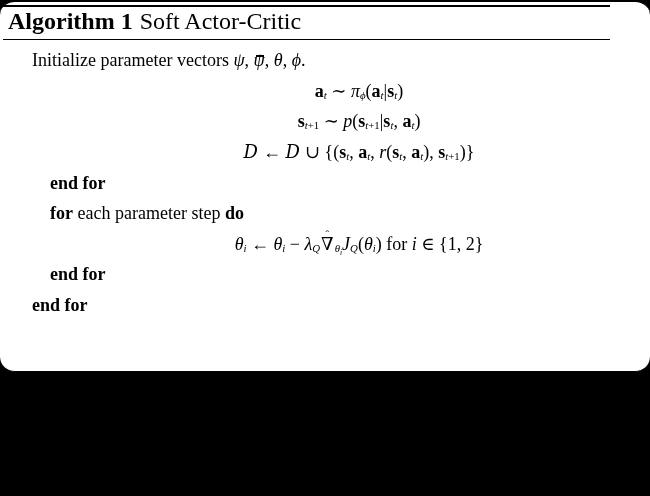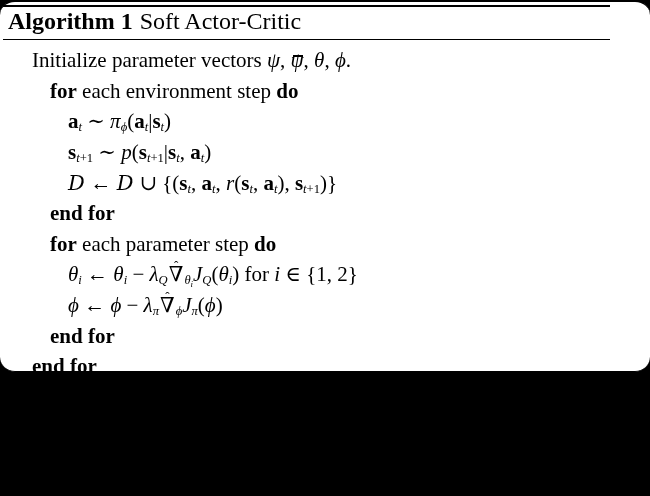--- a/index.html
+++ b/index.html
@@ -18,24 +18,24 @@
   .rule{position:absolute;left:3px;width:607px;background:var(--ink,#000);}
   .rule.top{top:4.5px;height:2.8px;}
   .rule.mid{top:38.5px;height:1.7px;}
   .rule.bot{top:480px;height:1.4px;}
   .title{
     position:absolute;top:7px;left:8px;right:8px;
     font-size:24px;line-height:28px;white-space:nowrap;
   }
   .t-label{font-weight:bold;margin-right:7px;}
   .lines{position:absolute;top:45px;left:0;right:0;}
-  .line{height:30.65px;line-height:30.65px;font-size:21px;white-space:nowrap;}
+  .line{height:30.65px;line-height:30.65px;font-size:18px;white-space:nowrap;}
   .ind-1{padding-left:32px;}
   .ind-2{padding-left:50px;}
-  .ind-3{padding-left:68px;}
+  .ind-3{padding-left:68px;text-align:center;}
   
   .s-rm{}
   .s-bf{font-weight:bold;}
   .s-it{font-style:italic;}
   .s-mb{font-weight:bold;}            
   .s-cal{font-style:italic;font-family:"DejaVu Serif",serif;letter-spacing:.5px;} 
   .s-bar{font-style:italic;position:relative;display:inline-block;} 
   .s-bar::after{content:"";position:absolute;left:2px;right:1px;top:10px;height:1.8px;background:var(--ink,#000);}
   .s-hat{position:relative;display:inline-block;font-style:normal;margin:0 1px;} 
   .s-hat::after{content:"\02C6";position:absolute;left:0;width:100%;text-align:center;top:0;font-size:.62em;line-height:1;}
@@ -48,25 +48,23 @@
 
 <div class="viewport">
   <div class="page"></div>
   <div class="rule top"></div>
   <div class="title">
     <span class="t-label">Algorithm 1</span><span class="t-name">Soft Actor-Critic</span>
   </div>
   <div class="rule mid"></div>
   <div class="lines">
       <div class="line ind-1"><span class="s-rm">Initialize parameter vectors </span><span class="s-it">ψ</span><span class="s-rm">, </span><span class="s-bar">ψ</span><span class="s-rm">, </span><span class="s-it">θ</span><span class="s-rm">, </span><span class="s-it">ϕ</span><span class="s-rm">.</span></div>
-      <div class="line ind-2"><span class="s-bf">for</span><span class="s-rm"> each environment step </span><span class="s-bf">do</span></div>
       <div class="line ind-3"><span class="s-mb">a</span><span class="s-sub">t</span><span class="s-rm"> ∼ </span><span class="s-it">π</span><span class="s-sub">ϕ</span><span class="s-rm">(</span><span class="s-mb">a</span><span class="s-sub">t</span><span class="s-rm">|</span><span class="s-mb">s</span><span class="s-sub">t</span><span class="s-rm">)</span></div>
       <div class="line ind-3"><span class="s-mb">s</span><span class="s-sub">t</span><span class="s-subr">+1</span><span class="s-rm"> ∼ </span><span class="s-it">p</span><span class="s-rm">(</span><span class="s-mb">s</span><span class="s-sub">t</span><span class="s-subr">+1</span><span class="s-rm">|</span><span class="s-mb">s</span><span class="s-sub">t</span><span class="s-rm">, </span><span class="s-mb">a</span><span class="s-sub">t</span><span class="s-rm">)</span></div>
       <div class="line ind-3"><span class="s-cal">D</span><span class="s-rm"> ← </span><span class="s-cal">D</span><span class="s-rm"> ∪ {(</span><span class="s-mb">s</span><span class="s-sub">t</span><span class="s-rm">, </span><span class="s-mb">a</span><span class="s-sub">t</span><span class="s-rm">, </span><span class="s-it">r</span><span class="s-rm">(</span><span class="s-mb">s</span><span class="s-sub">t</span><span class="s-rm">, </span><span class="s-mb">a</span><span class="s-sub">t</span><span class="s-rm">), </span><span class="s-mb">s</span><span class="s-sub">t</span><span class="s-subr">+1</span><span class="s-rm">)}</span></div>
       <div class="line ind-2"><span class="s-bf">end for</span></div>
       <div class="line ind-2"><span class="s-bf">for</span><span class="s-rm"> each parameter step </span><span class="s-bf">do</span></div>
       <div class="line ind-3"><span class="s-it">θ</span><span class="s-sub">i</span><span class="s-rm"> ← </span><span class="s-it">θ</span><span class="s-sub">i</span><span class="s-rm"> − </span><span class="s-it">λ</span><span class="s-sub">Q</span><span class="s-hat">∇</span><span class="s-sub">θ</span><span class="s-subsub">i</span><span class="s-it">J</span><span class="s-sub">Q</span><span class="s-rm">(</span><span class="s-it">θ</span><span class="s-sub">i</span><span class="s-rm">) for </span><span class="s-it">i</span><span class="s-rm"> ∈ {1, 2}</span></div>
-      <div class="line ind-3"><span class="s-it">ϕ</span><span class="s-rm"> ← </span><span class="s-it">ϕ</span><span class="s-rm"> − </span><span class="s-it">λ</span><span class="s-sub">π</span><span class="s-hat">∇</span><span class="s-sub">ϕ</span><span class="s-it">J</span><span class="s-sub">π</span><span class="s-rm">(</span><span class="s-it">ϕ</span><span class="s-rm">)</span></div>
       <div class="line ind-2"><span class="s-bf">end for</span></div>
       <div class="line ind-1"><span class="s-bf">end for</span></div>
     </div>
   <div class="rule bot"></div>
 </div>
 
 </body></html>

